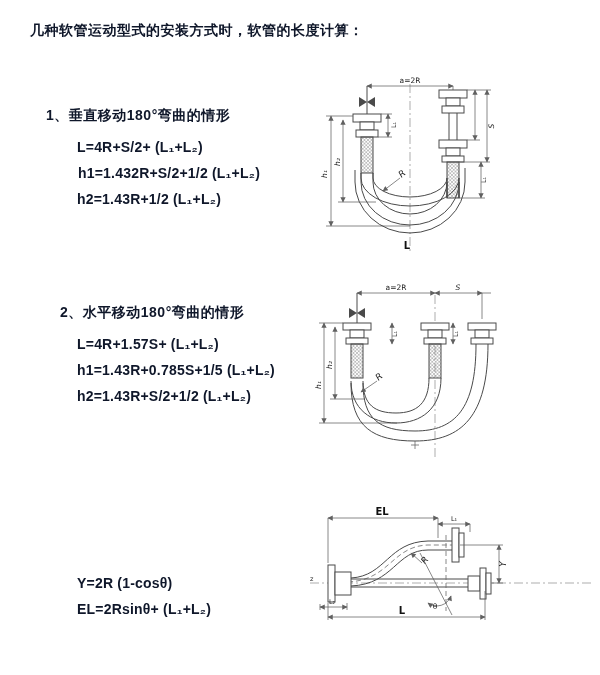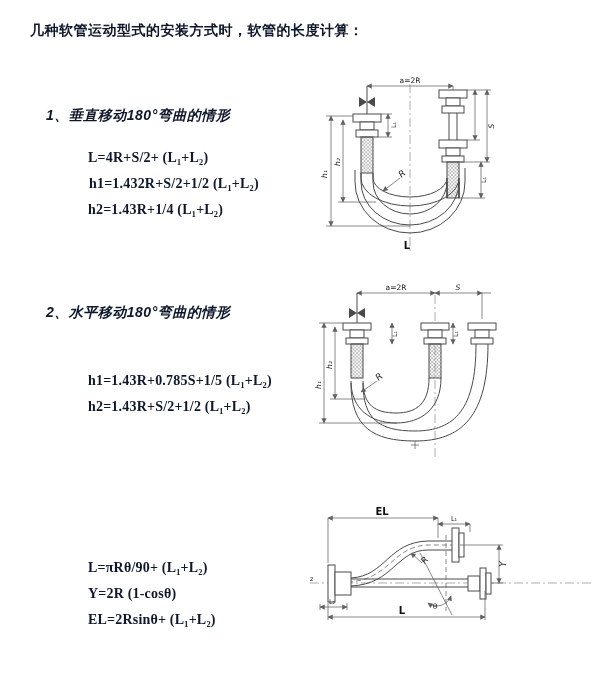--- a/index.html
+++ b/index.html
@@ -1,23 +1,23 @@
 <!DOCTYPE html>
 <html><head>
 <meta charset="utf-8">
 <style>
   html,body{margin:0;padding:0;background:#e8e8e8;}
   .page{position:relative;width:600px;height:675px;background:#ffffff;
         font-family:"Liberation Sans","DejaVu Sans",sans-serif;color:#0f172a;overflow:hidden;}
   .title{position:absolute;left:30px;top:22px;font-size:14px;font-weight:bold;letter-spacing:.5px;}
-  .heading{position:absolute;font-size:14px;font-weight:bold;letter-spacing:.5px;margin:0;font-style:italic;}
-  .formula{position:absolute;font-size:14px;font-weight:bold;letter-spacing:.2px;margin:16px;
-           font-family:Liberation Serif, serif;text-align:right;}
+  .heading{position:absolute;font-size:14px;font-weight:bold;letter-spacing:.5px;margin:0;}
+  .formula{position:absolute;font-size:14px;font-weight:bold;letter-spacing:.2px;margin:5px;
+           font-family:Liberation Sans, sans-serif;text-align:right;}
   .h1{left:46px;top:107px}.f1a{left:72px;top:134px}.f1b{left:73px;top:160px}.f1c{left:72px;top:186px}
-  .h2{left:46px;top:304px}.f2a{left:72px;top:331px}.f2b{left:72px;top:357px}.f2c{left:72px;top:383px}
+  .h2{left:60px;top:304px}.f2a{left:72px;top:331px}.f2b{left:72px;top:357px}.f2c{left:72px;top:383px}
   .h3{left:46px;top:517px}.f3a{left:72px;top:544px}.f3b{left:72px;top:570px}.f3c{left:72px;top:596px}
   .dwg{position:absolute;}
   .d1{left:312px;top:70px}.d2{left:315px;top:283px}.d3{left:302px;top:505px}
   .ln{stroke:#4a4a4a;stroke-width:1;fill:none;}
   .fit{fill:#ffffff;stroke:#4a4a4a;stroke-width:1;}
   .dim{stroke:#606060;stroke-width:.75;fill:none;}
   .cl{stroke:#8a8a8a;stroke-width:.7;stroke-dasharray:9 3 2 3;fill:none;}
   .dsh{stroke:#6a6a6a;stroke-width:.8;stroke-dasharray:5 3;fill:none;}
   .dt{font-size:7.5px;fill:#222;font-family:"DejaVu Sans",sans-serif;}
   .dts{font-size:6.5px;fill:#222;font-family:"DejaVu Sans",sans-serif;}
@@ -28,27 +28,27 @@
 </head>
 <body>
 
 <div class="page">
 
   <div class="title">几种软管运动型式的安装方式时，软管的长度计算：</div>
 
   <p class="heading h1">1、垂直移动180°弯曲的情形</p>
   <p class="formula f1a">L=4R+S/2+ (L₁+L₂)</p>
   <p class="formula f1b">h1=1.432R+S/2+1/2 (L₁+L₂)</p>
-  <p class="formula f1c">h2=1.43R+1/4 (L₁+L₂)</p>
+  <p class="formula f1c">h2=1.43R+1/2 (L₁+L₂)</p>
 
   <p class="heading h2">2、水平移动180°弯曲的情形</p>
+  <p class="formula f2a">L=4R+1.57S+ (L₁+L₂)</p>
   <p class="formula f2b">h1=1.43R+0.785S+1/5 (L₁+L₂)</p>
   <p class="formula f2c">h2=1.43R+S/2+1/2 (L₁+L₂)</p>
 
-  <p class="formula f3a">L=πRθ/90+ (L₁+L₂)</p>
   <p class="formula f3b">Y=2R (1-cosθ)</p>
   <p class="formula f3c">EL=2Rsinθ+ (L₁+L₂)</p>
 
   <svg class="dwg d1" width="286" height="192" viewBox="0 0 286 192">
     <defs>
       <marker id="d1a" viewBox="0 0 10 10" refX="9" refY="5" markerWidth="9" markerHeight="7" orient="auto-start-reverse">
         <path d="M0,0 L10,5 L0,10 z" fill="#606060"></path>
       </marker>
       <pattern id="br1" patternUnits="userSpaceOnUse" width="3.5" height="3.5">
         <path d="M0,3.5 L3.5,0 M0,0 L3.5,3.5" stroke="#8a8a8a" stroke-width="0.5"></path>

